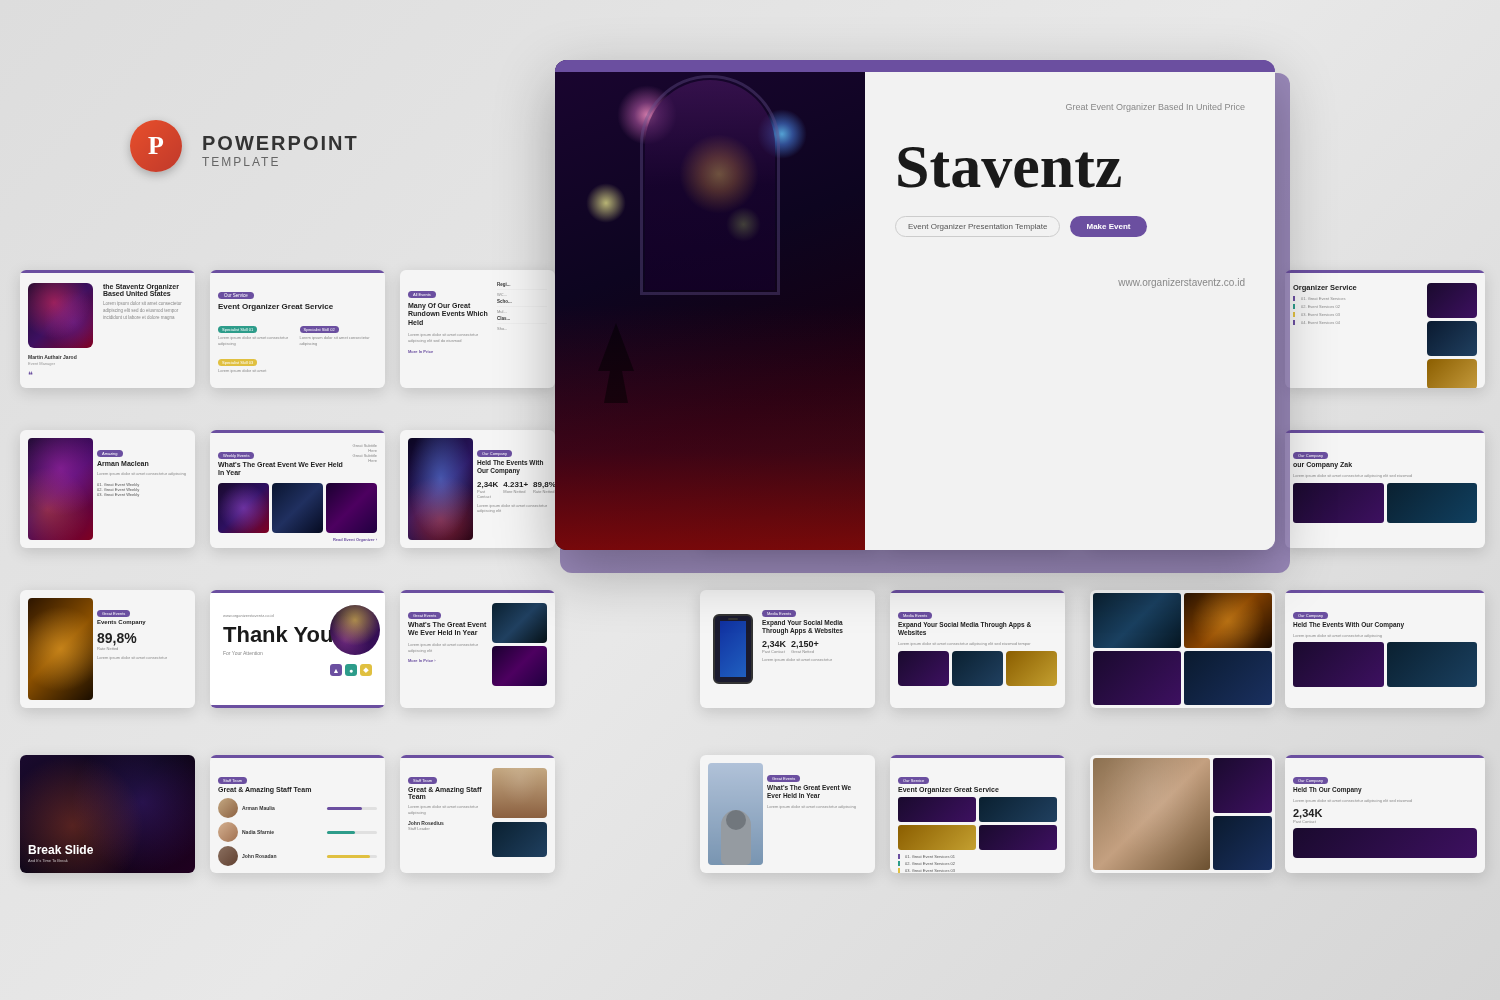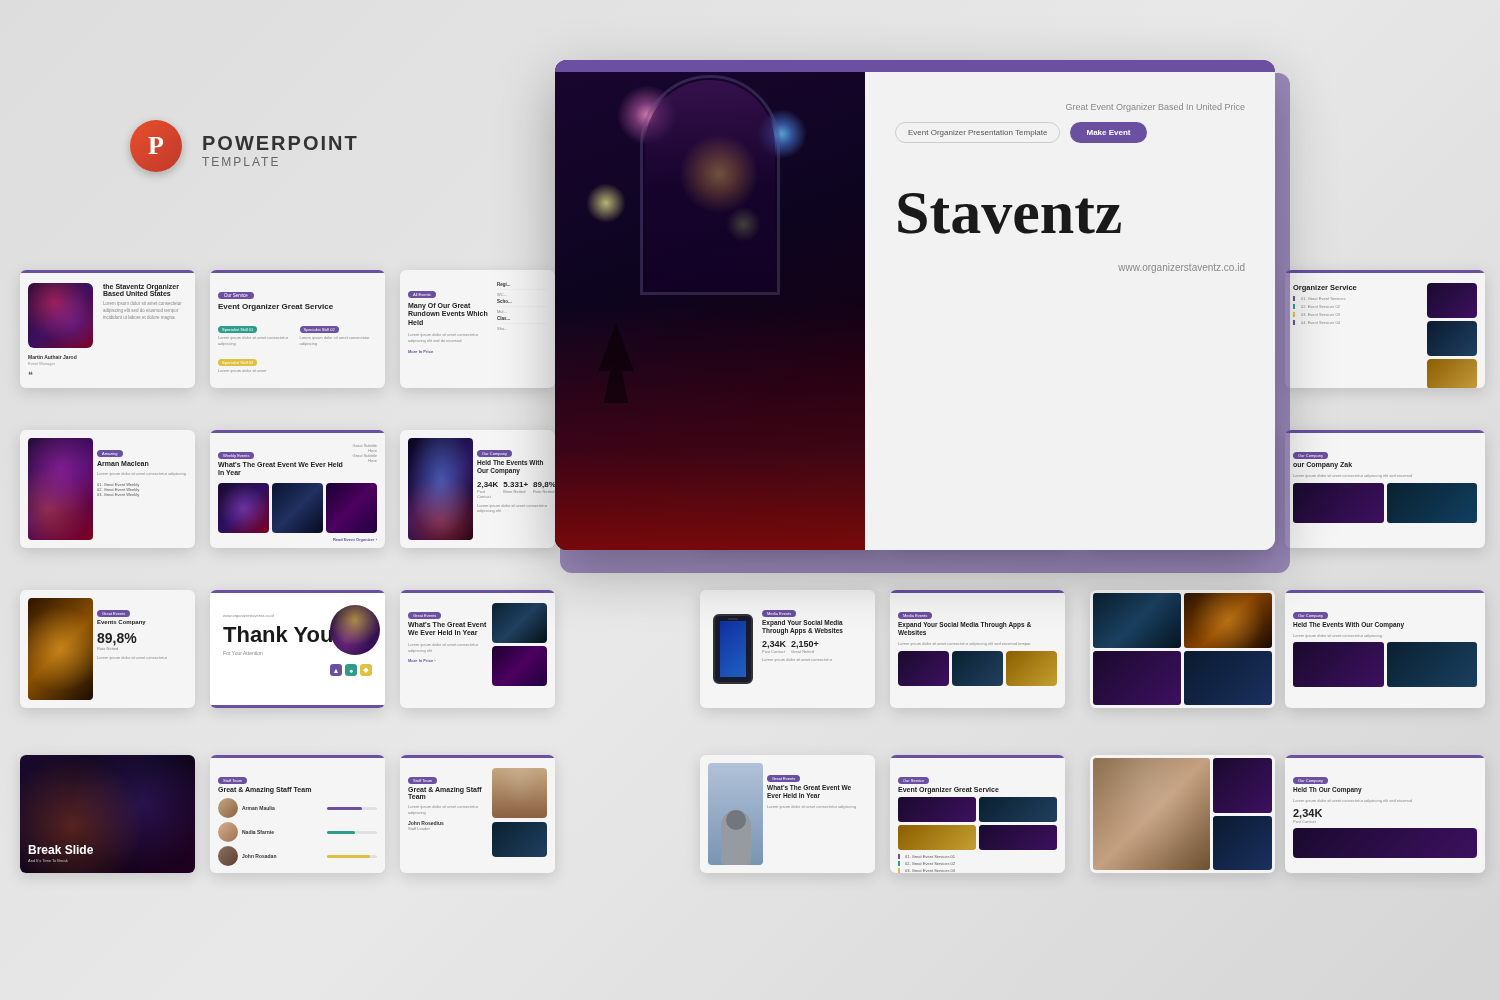--- a/index.html
+++ b/index.html
@@ -192,25 +192,25 @@
       <div style="position:absolute;bottom:30%;left:10%;width:60px;height:80px;background:rgba(0,0,0,0.5);clip-path:polygon(50% 0%,80% 60%,60% 60%,70% 100%,30% 100%,40% 60%,20% 60%);"></div>
 
       <div style="position:absolute;left:85px;top:15px;width:140px;height:220px;border-radius:70px 70px 0 0;border:3px solid rgba(100,80,140,0.4);z-index:3;"></div>
       <div style="position:absolute;left:90px;top:20px;width:130px;height:210px;border-radius:65px 65px 0 0;background:rgba(0,0,0,0.5);z-index:3;overflow:hidden;">
         <div style="width:100%;height:100%;background:linear-gradient(180deg,rgba(150,50,200,0.3) 0%,rgba(80,10,150,0.2) 50%,rgba(30,0,60,0.5) 100%);"></div>
       </div>
     </div>
 
     <div class="hero-right">
       <div style="font-size:9px;color:#888;text-align:right;margin-bottom:10px;">Great Event Organizer Based In United Price</div>
+      <div style="font-size:62px;font-weight:900;color:#1a1a1a;line-height:0.95;margin:25px 0 20px 0;font-family:Georgia,serif;">Staventz</div>
       <div style="display:flex;align-items:center;gap:10px;margin-bottom:40px;">
         <div style="font-size:8px;color:#555;border:1.5px solid #ccc;border-radius:20px;padding:5px 12px;">Event Organizer Presentation Template</div>
         <div style="background:#6b4fa0;color:white;font-size:8px;font-weight:700;padding:6px 16px;border-radius:20px;">Make Event</div>
       </div>
-      <div style="font-size:62px;font-weight:900;color:#1a1a1a;line-height:0.95;margin:25px 0 20px 0;font-family:Georgia,serif;">Staventz</div>
       <div style="font-size:10px;color:#888;text-align:right;margin-top:20px;">www.organizerstaventz.co.id</div>
     </div>
   </div>
 
   <div class="small-slide slide-r1-1">
     <div class="slide-inner">
       <div style="position:absolute;top:0;left:0;right:0;height:3px;background:#6b4fa0;"></div>
       <div style="display:flex;height:100%;gap:5px;margin-top:5px;">
         <div style="width:70px;flex-shrink:0;">
           <div style="width:65px;height:65px;border-radius:6px;overflow:hidden;background:linear-gradient(135deg,#1a0a2e,#3d1060,#800020);">
@@ -354,21 +354,21 @@
         </div>
         <div style="flex:1;padding-top:3px;">
           <div style="display:inline-block;background:#6b4fa0;color:white;font-size:4px;padding:1px 5px;border-radius:8px;margin-bottom:2px;">Our Company</div>
           <div style="font-size:6.5px;font-weight:700;color:#222;line-height:1.2;margin-bottom:5px;">Held The Events With Our Company</div>
           <div style="display:flex;gap:5px;">
             <div>
               <div style="font-size:8px;font-weight:700;color:#222;">2,34K</div>
               <div style="font-size:4px;color:#888;">Past Contact</div>
             </div>
             <div>
-              <div style="font-size:8px;font-weight:700;color:#222;">5.331+</div>
+              <div style="font-size:8px;font-weight:700;color:#222;">4.231+</div>
               <div style="font-size:4px;color:#888;">More Netted</div>
             </div>
             <div>
               <div style="font-size:8px;font-weight:700;color:#222;">89,8%</div>
               <div style="font-size:4px;color:#888;">Rate Netted</div>
             </div>
           </div>
           <div style="font-size:4px;color:#888;margin-top:4px;line-height:1.4;">Lorem ipsum dolor sit amet consectetur adipiscing elit</div>
         </div>
       </div>

